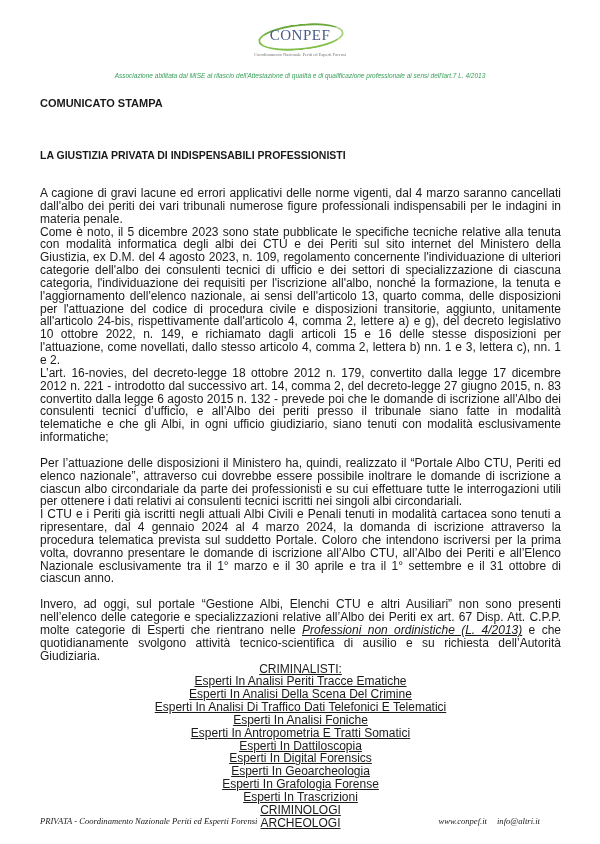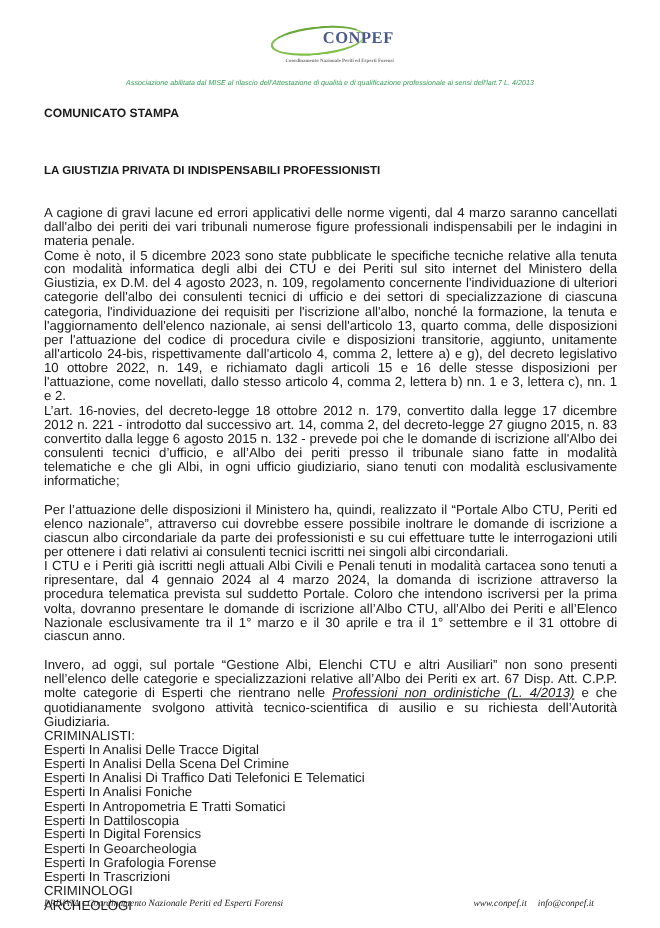--- a/index.html
+++ b/index.html
@@ -1,29 +1,29 @@
 <!DOCTYPE html>
 <html><head>
   <meta charset="utf-8">
   <style>
     html, body { margin: 0; padding: 0; background: #ffffff; }
     body { width: 600px; height: 844px; position: relative; overflow: hidden; font-family: "Liberation Sans", sans-serif; color: #1a1a1a; }
     .page { position: absolute; left: 0; top: 0; width: 600px; height: 844px; background: #fff; }
-    .logo { position: absolute; left: 218px; top: 22px; width: 140px; height: 40px; text-align: right; font-weight: bold; }
+    .logo { position: absolute; left: 230px; top: 22px; width: 140px; height: 40px; text-align: center; }
     .logo-ring { position: absolute; left: 28px; top: 2px; width: 82px; height: 22px; border: 2px solid #7fbf4a; border-radius: 50%; border-right-color: #a6d27a; border-top-color: #6aa83a; transform: rotate(-6deg); }
     .logo-text { position: absolute; left: 0; top: 5px; width: 140px; font-family: "Liberation Serif", serif; font-size: 15px; color: #4a5a8a; letter-spacing: 0.5px; }
     .logo-sub { position: absolute; left: 0; top: 30px; width: 140px; font-family: "Liberation Serif", serif; font-size: 4.5px; color: #777; white-space: nowrap; }
     .assoc { position: absolute; left: 40px; top: 72px; width: 520px; text-align: center; font-size: 6.5px; font-style: italic; color: #3aa05a; white-space: nowrap; }
     .comunicato { position: absolute; left: 40px; top: 97px; font-size: 11px; font-weight: bold; }
     .title { position: absolute; left: 40px; top: 149px; font-size: 10.5px; font-weight: bold; }
     .body { position: absolute; left: 40px; top: 187px; width: 521px; font-size: 12px; line-height: 12.85px; text-align: justify; }
     .body p { margin: 0; }
     .gap { height: 13px; }
     .u { font-style: italic; text-decoration: underline; }
-    .list-item { margin: 0; text-align: left; }
+    .list-item { margin: 0; text-align: center; text-decoration: underline; }
     .footer-left { position: absolute; left: 40px; top: 816px; font-family: "Liberation Serif", serif; font-style: italic; font-size: 8.6px; }
     .footer-right { position: absolute; right: 60px; top: 816px; font-family: "Liberation Serif", serif; font-style: italic; font-size: 8.6px; }
     .footer-right span + span { margin-left: 10px; }
   </style>
 </head>
 <body>
 
 <div class="page">
   <div class="logo">
     <div class="logo-ring"></div>
@@ -40,32 +40,32 @@
     <p>A cagione di gravi lacune ed errori applicativi delle norme vigenti, dal 4 marzo saranno cancellati dall'albo dei periti dei vari tribunali numerose figure professionali indispensabili per le indagini in materia penale.</p>
     <p>Come è noto, il 5 dicembre 2023 sono state pubblicate le specifiche tecniche relative alla tenuta con modalità informatica degli albi dei CTU e dei Periti sul sito internet del Ministero della Giustizia, ex D.M. del 4 agosto 2023, n. 109, regolamento concernente l'individuazione di ulteriori categorie dell'albo dei consulenti tecnici di ufficio e dei settori di specializzazione di ciascuna categoria, l'individuazione dei requisiti per l'iscrizione all'albo, nonché la formazione, la tenuta e l'aggiornamento dell'elenco nazionale, ai sensi dell'articolo 13, quarto comma, delle disposizioni per l'attuazione del codice di procedura civile e disposizioni transitorie, aggiunto, unitamente all'articolo 24-bis, rispettivamente dall'articolo 4, comma 2, lettere a) e g), del decreto legislativo 10 ottobre 2022, n. 149, e richiamato dagli articoli 15 e 16 delle stesse disposizioni per l'attuazione, come novellati, dallo stesso articolo 4, comma 2, lettera b) nn. 1 e 3, lettera c), nn. 1 e 2.</p>
     <p>L’art. 16-novies, del decreto-legge 18 ottobre 2012 n. 179, convertito dalla legge 17 dicembre 2012 n. 221 - introdotto dal successivo art. 14, comma 2, del decreto-legge 27 giugno 2015, n. 83 convertito dalla legge 6 agosto 2015 n. 132 - prevede poi che le domande di iscrizione all'Albo dei consulenti tecnici d’ufficio, e all’Albo dei periti presso il tribunale siano fatte in modalità telematiche e che gli Albi, in ogni ufficio giudiziario, siano tenuti con modalità esclusivamente informatiche;</p>
     <div class="gap"></div>
     <p>Per l’attuazione delle disposizioni il Ministero ha, quindi, realizzato il “Portale Albo CTU, Periti ed elenco nazionale”, attraverso cui dovrebbe essere possibile inoltrare le domande di iscrizione a ciascun albo circondariale da parte dei professionisti e su cui effettuare tutte le interrogazioni utili per ottenere i dati relativi ai consulenti tecnici iscritti nei singoli albi circondariali.</p>
     <p>I CTU e i Periti già iscritti negli attuali Albi Civili e Penali tenuti in modalità cartacea sono tenuti a ripresentare, dal 4 gennaio 2024 al 4 marzo 2024, la domanda di iscrizione attraverso la procedura telematica prevista sul suddetto Portale. Coloro che intendono iscriversi per la prima volta, dovranno presentare le domande di iscrizione all’Albo CTU, all’Albo dei Periti e all’Elenco Nazionale esclusivamente tra il 1° marzo e il 30 aprile e tra il 1° settembre e il 31 ottobre di ciascun anno.</p>
     <div class="gap"></div>
     <p><span>Invero, ad oggi, sul portale “Gestione Albi, Elenchi CTU e altri Ausiliari” non sono presenti nell’elenco delle categorie e specializzazioni relative all’Albo dei Periti ex art. 67 Disp. Att. C.P.P. molte categorie di Esperti che rientrano nelle </span><span class="u">Professioni non ordinistiche (L. 4/2013)</span><span> e che quotidianamente svolgono attività tecnico-scientifica di ausilio e su richiesta dell’Autorità Giudiziaria.</span></p>
     <div>
       <p class="list-item">CRIMINALISTI:</p>
-      <p class="list-item">Esperti In Analisi Delle Tracce Digital</p>
+      <p class="list-item">Esperti In Analisi Periti Tracce Ematiche</p>
       <p class="list-item">Esperti In Analisi Della Scena Del Crimine</p>
       <p class="list-item">Esperti In Analisi Di Traffico Dati Telefonici E Telematici</p>
       <p class="list-item">Esperti In Analisi Foniche</p>
       <p class="list-item">Esperti In Antropometria E Tratti Somatici</p>
       <p class="list-item">Esperti In Dattiloscopia</p>
       <p class="list-item">Esperti In Digital Forensics</p>
       <p class="list-item">Esperti In Geoarcheologia</p>
       <p class="list-item">Esperti In Grafologia Forense</p>
       <p class="list-item">Esperti In Trascrizioni</p>
       <p class="list-item">CRIMINOLOGI</p>
       <p class="list-item">ARCHEOLOGI</p>
     </div>
   </div>
 
   <div class="footer-left">PRIVATA - Coordinamento Nazionale Periti ed Esperti Forensi</div>
   <div class="footer-right">
-    <span>www.conpef.it</span><span>info@conpef.it</span>
+    <span>www.conpef.it</span><span>info@altri.it</span>
   </div>
 </div>
 
 </body></html>

